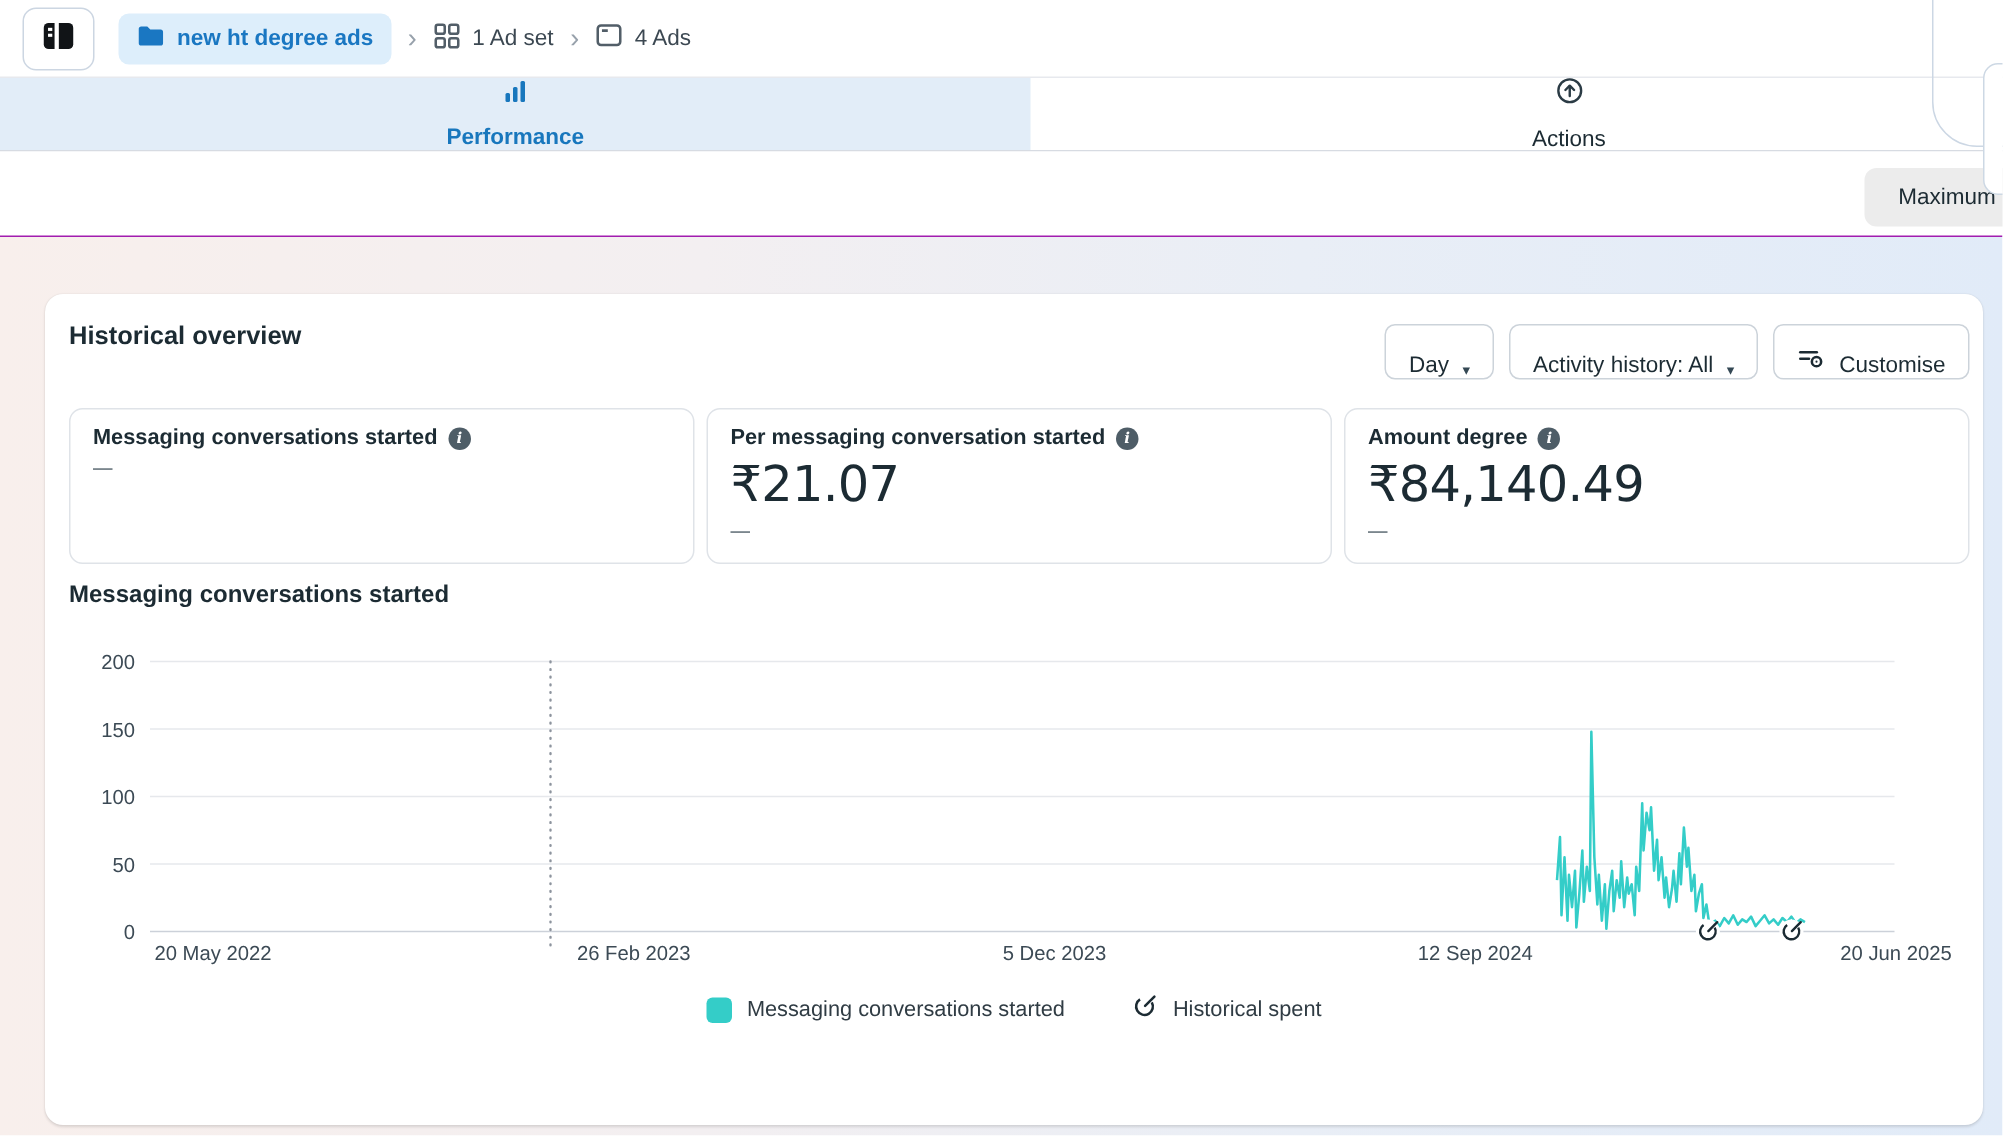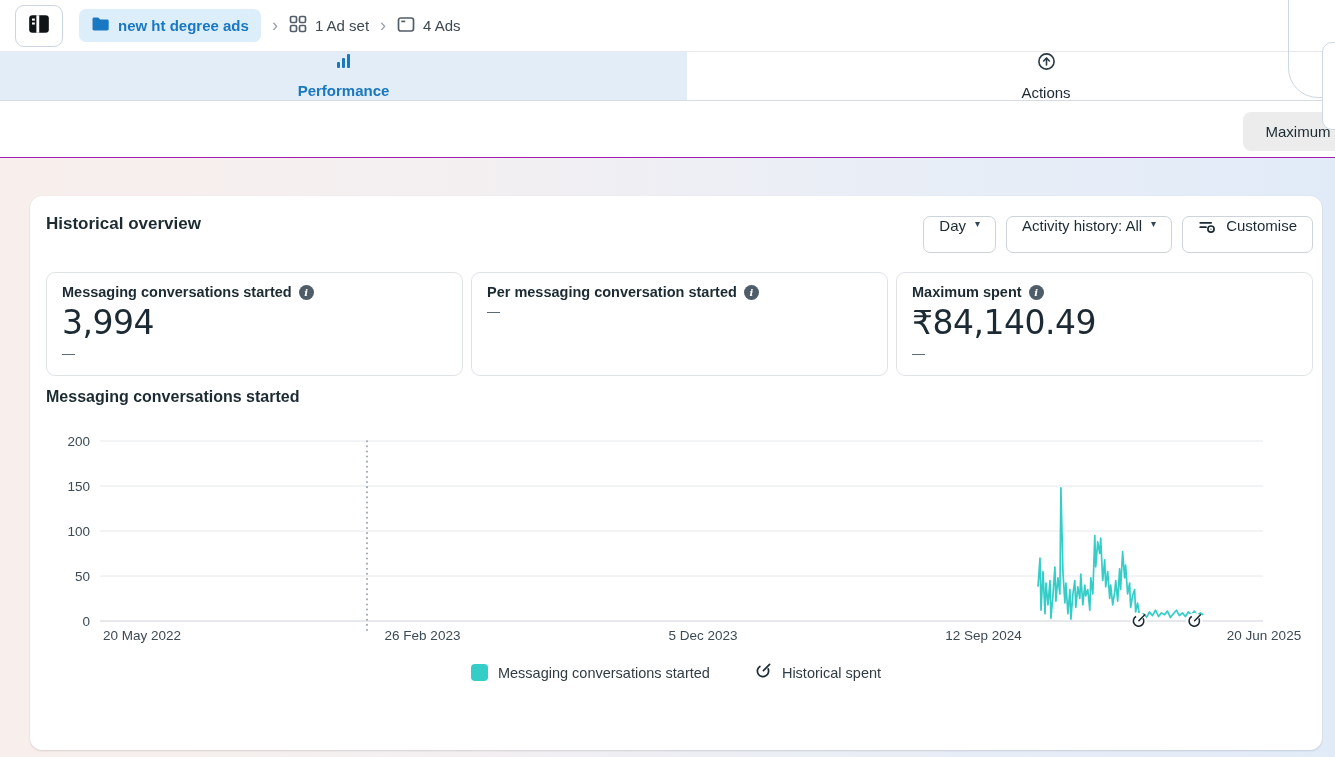--- a/index.html
+++ b/index.html
@@ -39,21 +39,21 @@
 
   
   .content{position:absolute;top:158px;left:0;width:100%;bottom:0;
            background:linear-gradient(90deg,#f8efec 0%,#f3eff1 35%,#e9eef6 65%,#e1ebf8 100%);}
   .card{position:absolute;left:30px;top:38px;width:1292px;height:554px;background:#fff;border-radius:12px;
         box-shadow:0 1px 2px rgba(0,0,0,.12),0 0 1px rgba(0,0,0,.08);}
   .card-title{position:absolute;left:16px;top:18px;font-size:17px;font-weight:700;}
 
   .controls{position:absolute;top:20px;right:9px;display:flex;gap:10px;}
   .ctl-btn{height:37px;background:#fff;border:1px solid #ccd3da;border-radius:7px;display:flex;
-           align-items:flex-start;gap:9px;padding:0 15px;font-size:15px;color:#1c2b33;cursor:pointer;
+           align-items:flex-end;gap:9px;padding:0 15px;font-size:15px;color:#1c2b33;cursor:pointer;
            font-family:inherit;}
   .caret{font-size:10px;color:#344854;transform:translateY(1px);}
 
   .metrics{position:absolute;left:16px;right:9px;top:76px;display:flex;gap:8px;}
   .metric-card{flex:1;height:104px;border:1px solid #dfe3e8;border-radius:9px;padding:11px 15px;
                background:#fff;cursor:pointer;}
   .metric-label-row{display:flex;align-items:center;gap:7px;font-size:14.5px;font-weight:700;color:#1c2b33;}
   .info{width:15px;height:15px;border-radius:50%;background:#4e5d67;color:#fff;font-size:10px;
         font-weight:700;display:inline-flex;align-items:center;justify-content:center;flex:0 0 auto;
         font-family:"DejaVu Serif",serif;font-style:italic;cursor:pointer;}
@@ -176,33 +176,33 @@
           <span>Customise</span>
         </button>
       </div>
 
       <div class="metrics">
         <div class="metric-card">
           <div class="metric-label-row">
             <span>Messaging conversations started</span>
             <span class="info">i</span>
           </div>
-          <div class="metric-value">3,994</div>
           <div class="metric-sub">—</div>
         </div>
         <div class="metric-card">
           <div class="metric-label-row">
             <span>Per messaging conversation started</span>
             <span class="info">i</span>
           </div>
+          <div class="metric-value">₹21.07</div>
           <div class="metric-sub">—</div>
         </div>
         <div class="metric-card">
           <div class="metric-label-row">
-            <span>Maximum spent</span>
+            <span>Amount degree</span>
             <span class="info">i</span>
           </div>
           <div class="metric-value">₹84,140.49</div>
           <div class="metric-sub">—</div>
         </div>
       </div>
 
       <h3 class="chart-title">Messaging conversations started</h3>
 
       <svg class="chart-svg" width="1260" height="224" viewBox="0 -14 1260 224">

